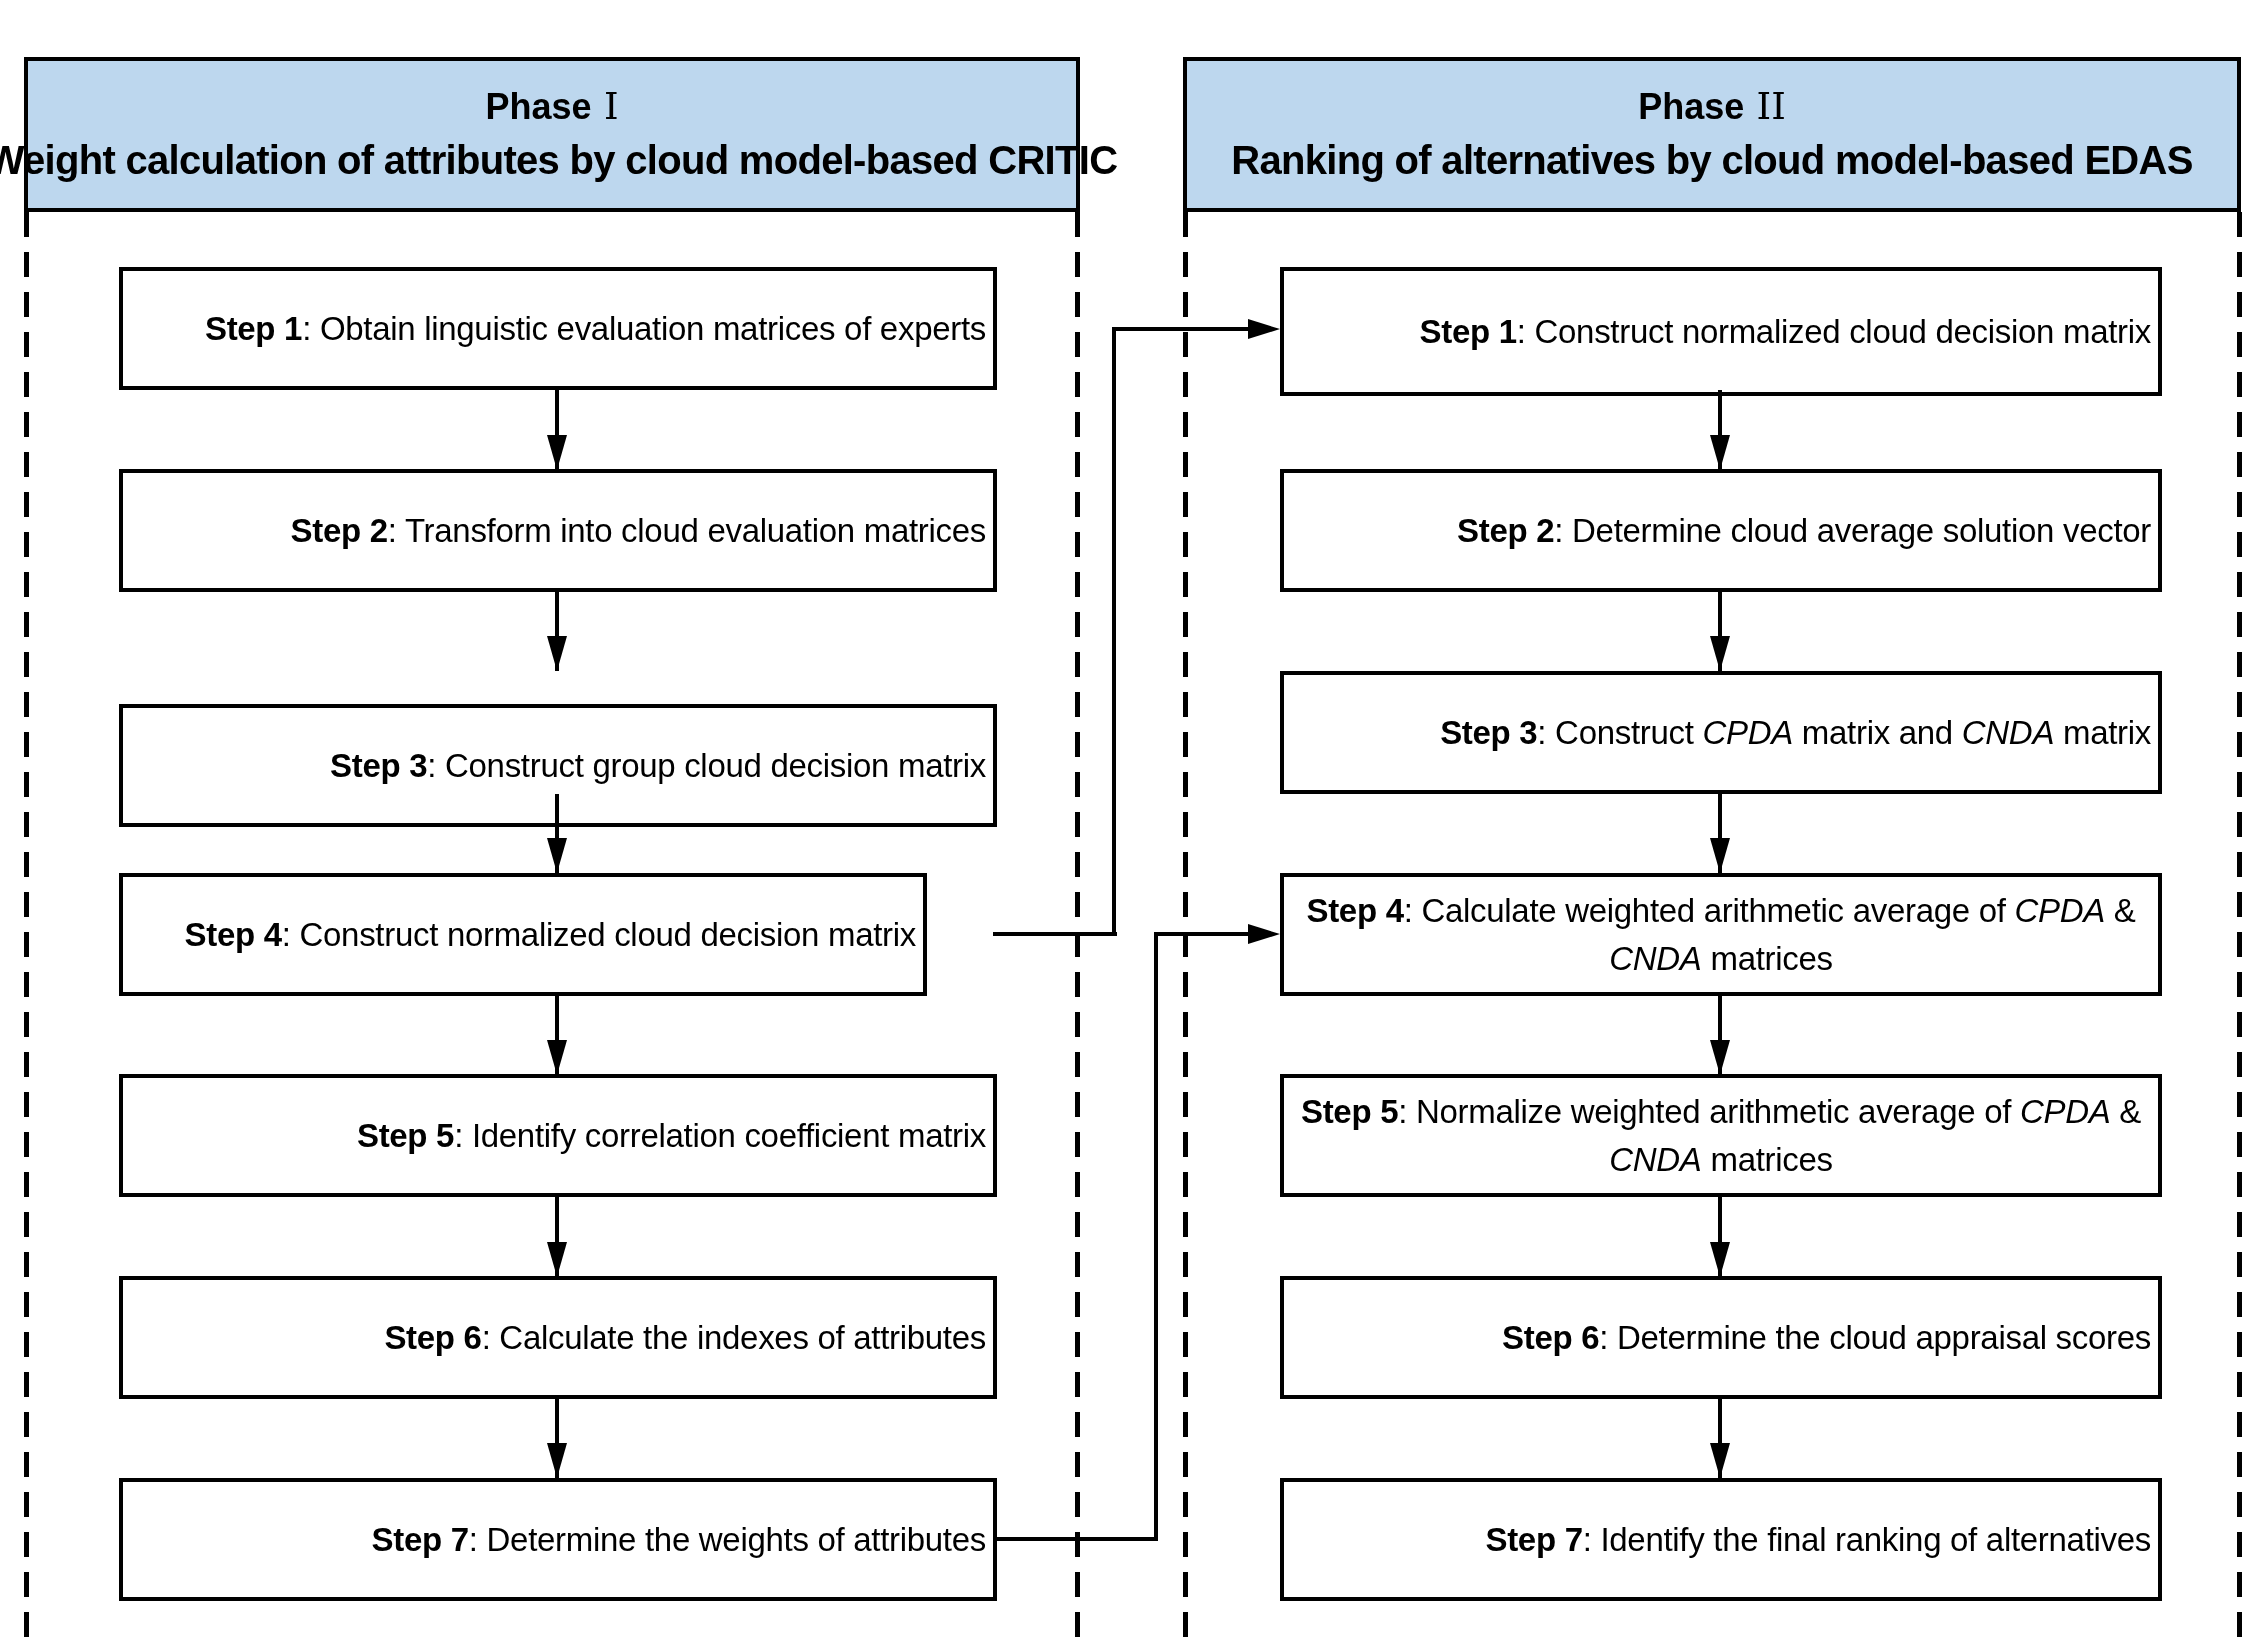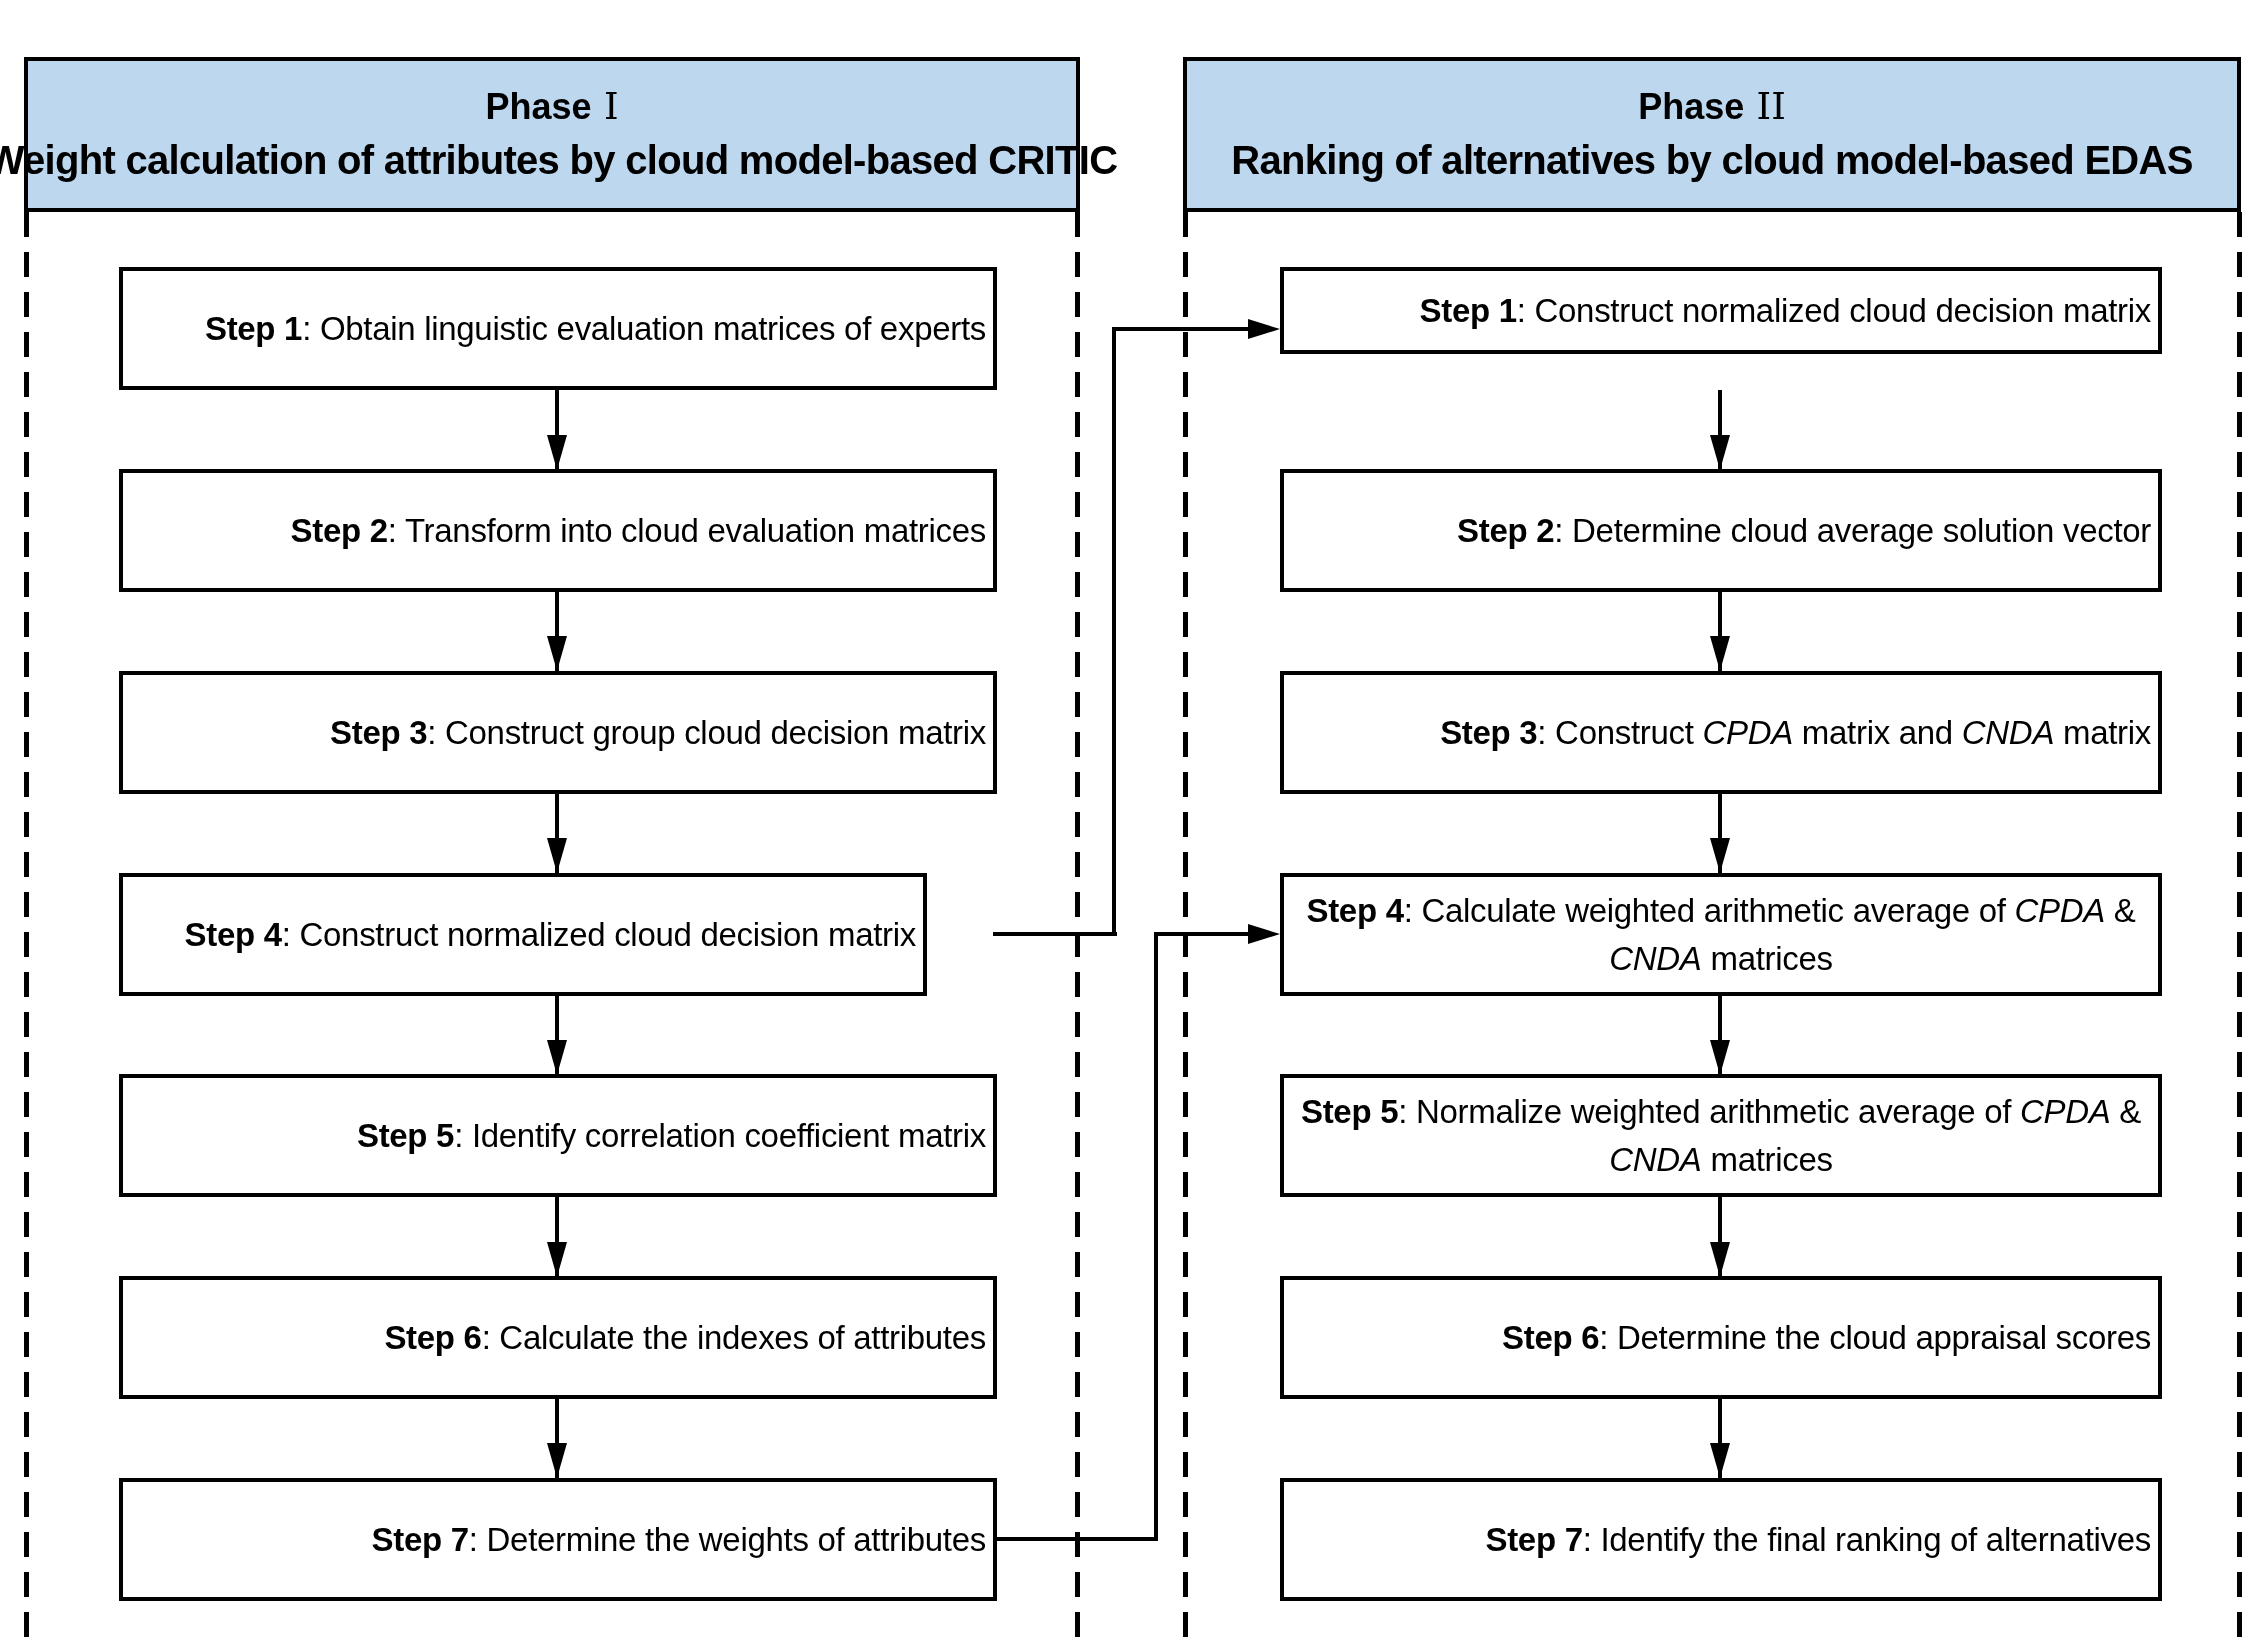--- a/index.html
+++ b/index.html
@@ -141,37 +141,37 @@
     </div>
     <div class="hdr-line2">Ranking of alternatives by cloud model-based EDAS</div>
   </div>
 
   <div class="box" style="left:119px;top:231px;width:878px;height:123px">
     <p class="step-text"><b class="step-label">Step 1</b><span><span>: Obtain linguistic evaluation matrices of experts</span></span></p>
   </div>
   <div class="box" style="left:119px;top:433px;width:878px;height:123px">
     <p class="step-text"><b class="step-label">Step 2</b><span><span>: Transform into cloud evaluation matrices</span></span></p>
   </div>
-  <div class="box" style="left:119px;top:635px;width:878px;height:123px">
+  <div class="box" style="left:119px;top:668px;width:878px;height:123px">
     <p class="step-text"><b class="step-label">Step 3</b><span><span>: Construct group cloud decision matrix</span></span></p>
   </div>
   <div class="box" style="left:119px;top:837px;width:808px;height:123px">
     <p class="step-text"><b class="step-label">Step 4</b><span><span>: Construct normalized cloud decision matrix</span></span></p>
   </div>
   <div class="box" style="left:119px;top:1038px;width:878px;height:123px">
     <p class="step-text"><b class="step-label">Step 5</b><span><span>: Identify correlation coefficient matrix</span></span></p>
   </div>
   <div class="box" style="left:119px;top:1240px;width:878px;height:123px">
     <p class="step-text"><b class="step-label">Step 6</b><span><span>: Calculate the indexes of attributes</span></span></p>
   </div>
   <div class="box" style="left:119px;top:1442px;width:878px;height:123px">
     <p class="step-text"><b class="step-label">Step 7</b><span><span>: Determine the weights of attributes</span></span></p>
   </div>
 
-  <div class="box" style="left:1280px;top:231px;width:882px;height:87px">
+  <div class="box" style="left:1280px;top:231px;width:882px;height:129px">
     <p class="step-text"><b class="step-label">Step 1</b><span><span>: Construct normalized cloud decision matrix</span></span></p>
   </div>
   <div class="box" style="left:1280px;top:433px;width:882px;height:123px">
     <p class="step-text"><b class="step-label">Step 2</b><span><span>: Determine cloud average solution vector</span></span></p>
   </div>
   <div class="box" style="left:1280px;top:635px;width:882px;height:123px">
     <p class="step-text"><b class="step-label">Step 3</b><span><span>: Construct </span><span class="it">CPDA</span><span> matrix and </span><span class="it">CNDA</span><span> matrix</span></span></p>
   </div>
   <div class="box" style="left:1280px;top:837px;width:882px;height:123px">
     <p class="step-text"><b class="step-label">Step 4</b><span><span>: Calculate weighted arithmetic average of </span><span class="it">CPDA</span><span> &amp; </span><span class="it">CNDA</span><span> matrices</span></span></p>

